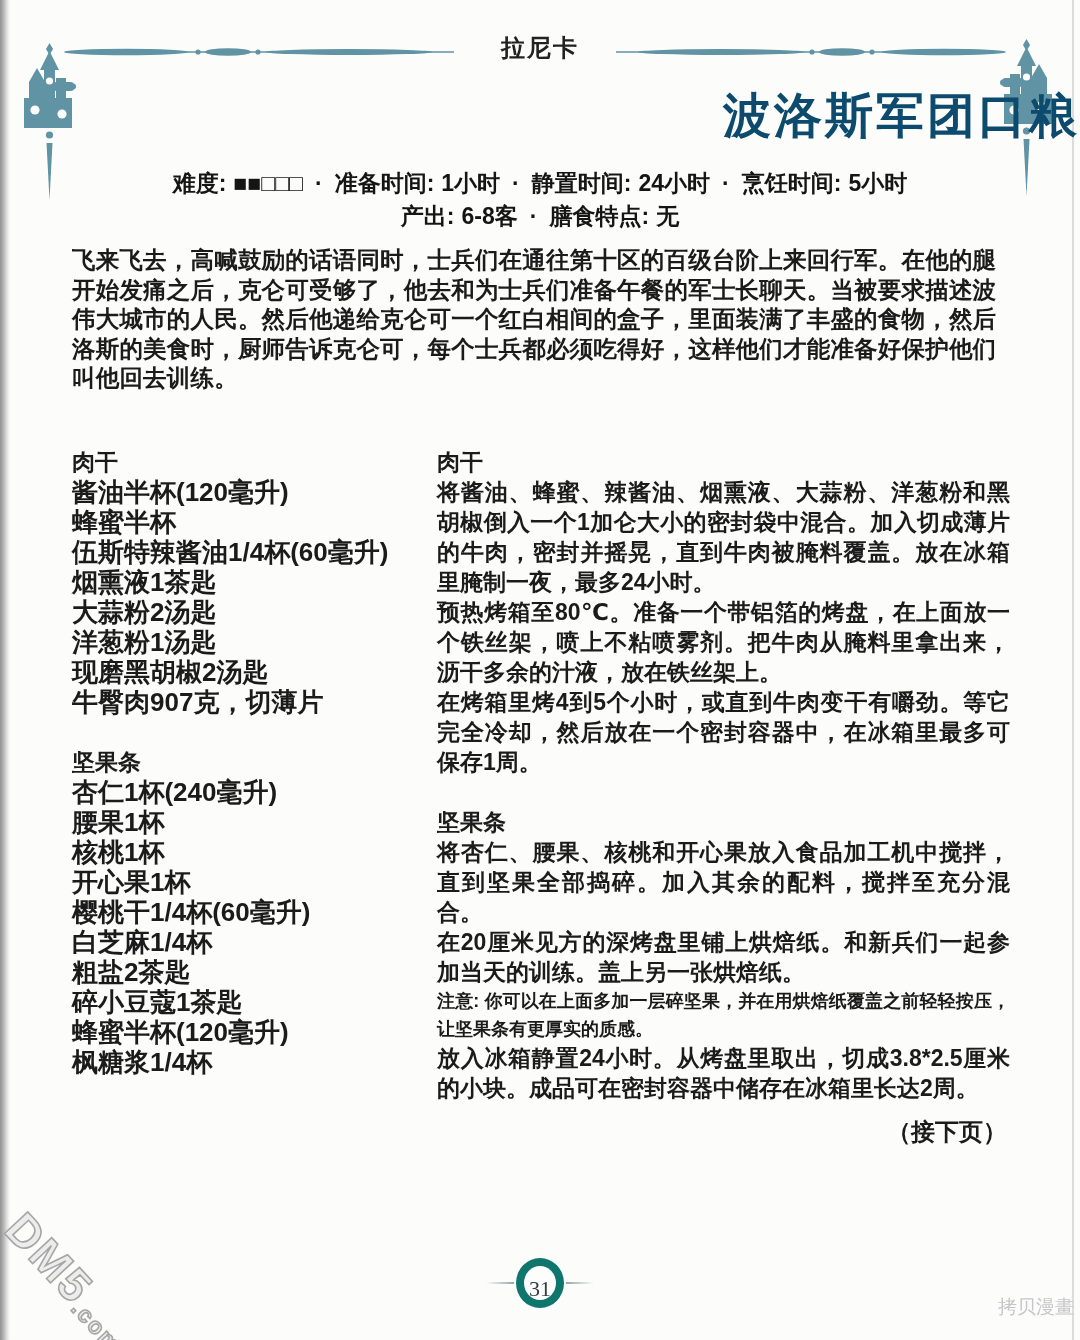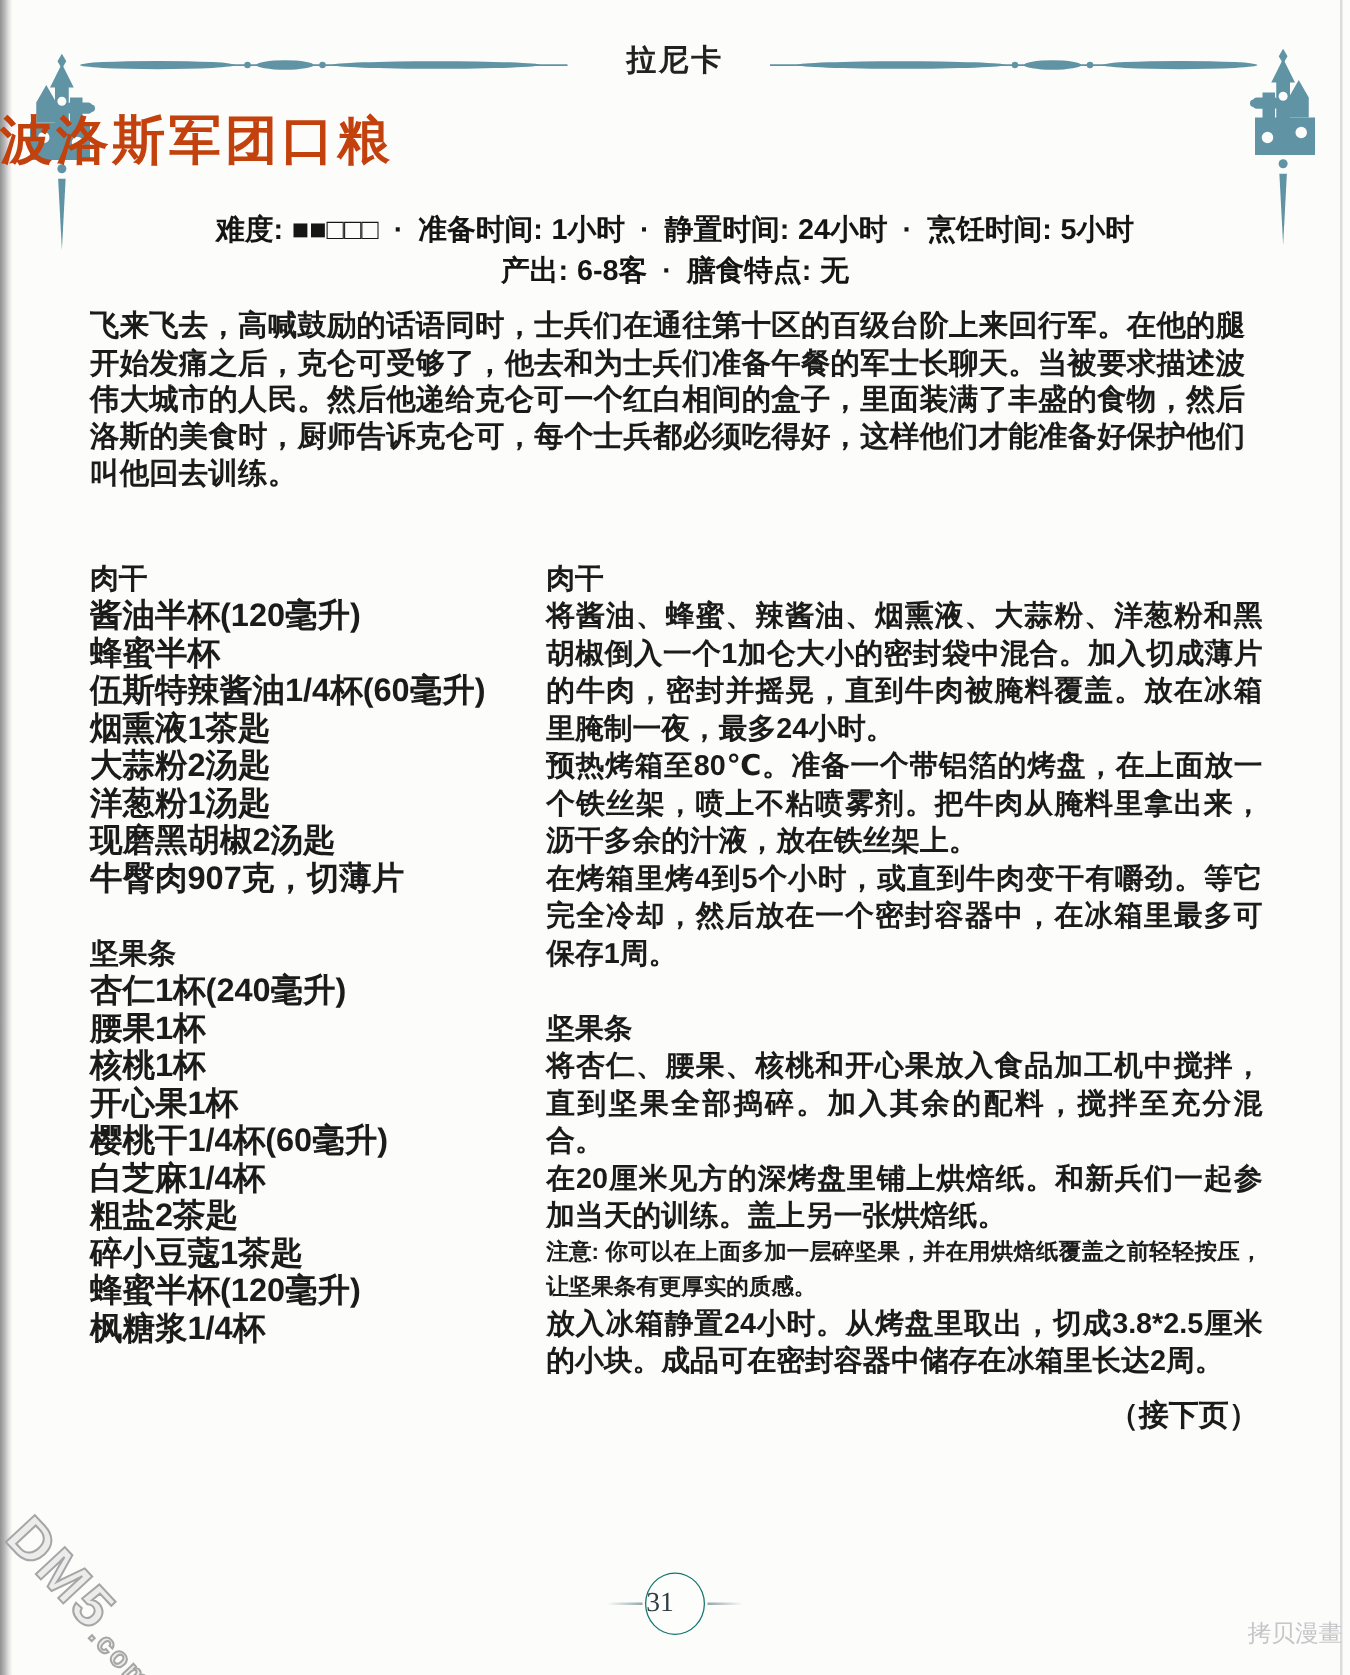--- a/index.html
+++ b/index.html
@@ -26,21 +26,21 @@
     text-align: center; font-size: 24px; letter-spacing: 2px; color: #222;
   }
   .ornament { position: absolute; top: 45px; height: 14px; }
   .ornament.left { left: 64px; }
   .ornament.right { left: 614px; transform: scaleX(-1); }
   .castle { position: absolute; width: 56px; height: 160px; }
   .castle.left { left: 20px; top: 42px; }
   .castle.right { left: 1000px; top: 38px; transform: scaleX(-1); }
   .title {
     position: absolute; left: 0; top: 84px; width: 100%;
-    text-align: left; font-size: 42px; letter-spacing: 3px; color: #c2410c;
+    text-align: right; font-size: 48px; letter-spacing: 3px; color: #0c4a6e;
   }
   .meta-line {
     position: absolute; left: 0; width: 100%;
     display: flex; justify-content: center; align-items: baseline;
     font-size: 23px; color: #151515;
   }
   .meta-line-1 { top: 168px; }
   .meta-line-2 { top: 201px; }
   .meta-pair { white-space: nowrap; }
   .meta-label { margin-right: 7px; }
@@ -57,22 +57,22 @@
   .section-2 { margin-top: 30px; }
   .instr-p { font-size: 23px; line-height: 30px; text-align: justify; }
   .note-p { font-size: 18px; line-height: 28px; text-align: justify; }
   .continued {
     position: absolute; left: 434px; top: 1116px; width: 573px;
     text-align: right; font-size: 24px;
   }
   
   .page-oval {
     position: absolute; left: 516px; top: 1258px; width: 48px; height: 50px;
-    border: 1px solid #0f766e; border-radius: 50%; background: #fdfdfc;
-    line-height: 46px;
+    border: 8px solid #0f766e; border-radius: 50%; background: #fdfdfc;
+    text-align: center; line-height: 46px;
     font-family: "Liberation Serif", "DejaVu Serif", serif;
     font-weight: normal; font-size: 22px; color: #2e3d40;
   }
   .page-line { position: absolute; top: 1282px; width: 28px; height: 2px; }
   .page-line.l { left: 486px; background: linear-gradient(to left,  #93a7aa, rgba(147,167,170,0)); }
   .page-line.r { left: 566px; background: linear-gradient(to right, #93a7aa, rgba(147,167,170,0)); }
   
   .wm-dm5 {
     position: absolute; left: 34px; top: 1202px;
     transform: rotate(47deg); transform-origin: left top;

